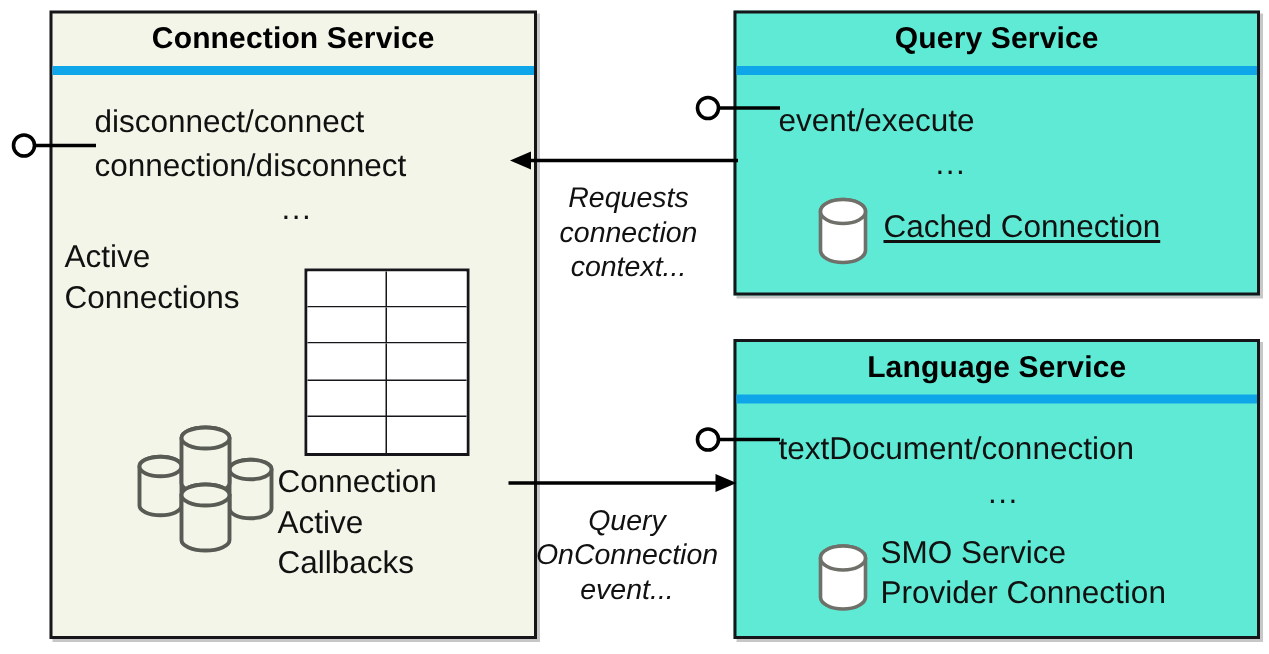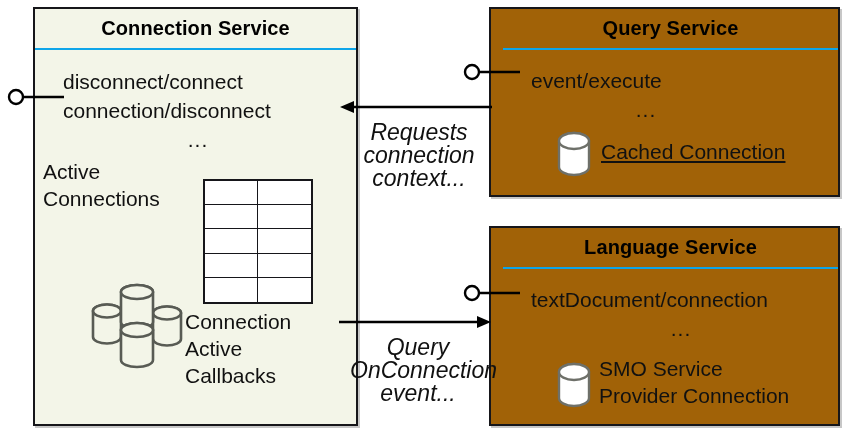--- a/index.html
+++ b/index.html
@@ -19,27 +19,27 @@
   }
 
   
   .component {
     position: absolute;
     box-sizing: border-box;
     border: 2px solid #16161a;
     box-shadow: 2px 2px 0 rgba(0,0,0,0.22);
   }
   .component.tinted { background: #f3f5e8; }
-  .component.plain  { background: #a16207; padding-left: 12px; }
+  .component.plain  { background: #5eead4; }
 
   .comp-header {
     box-sizing: border-box;
     width: 100%;
     height: 41px;
-    border-bottom: 2px solid #0ea5e9;
+    border-bottom: 6px solid #0ea5e9;
     display: flex;
     align-items: center;
     justify-content: center;
     font-weight: bold;
     font-size: 20px;
     color: #000000;
     letter-spacing: 0.1px;
   }
   .comp-body {
     position: relative;
@@ -94,21 +94,21 @@
 
   
   .lollipop { position: absolute; }
 
   
   .connector { position: absolute; }
 
   .edge-label {
     position: absolute;
     font-style: italic;
-    font-size: 23px;
+    font-size: 19px;
     line-height: 23px;
     color: #111111;
     text-align: center;
   }
 </style>
 </head>
 <body>
 
 <div id="canvas">
 

